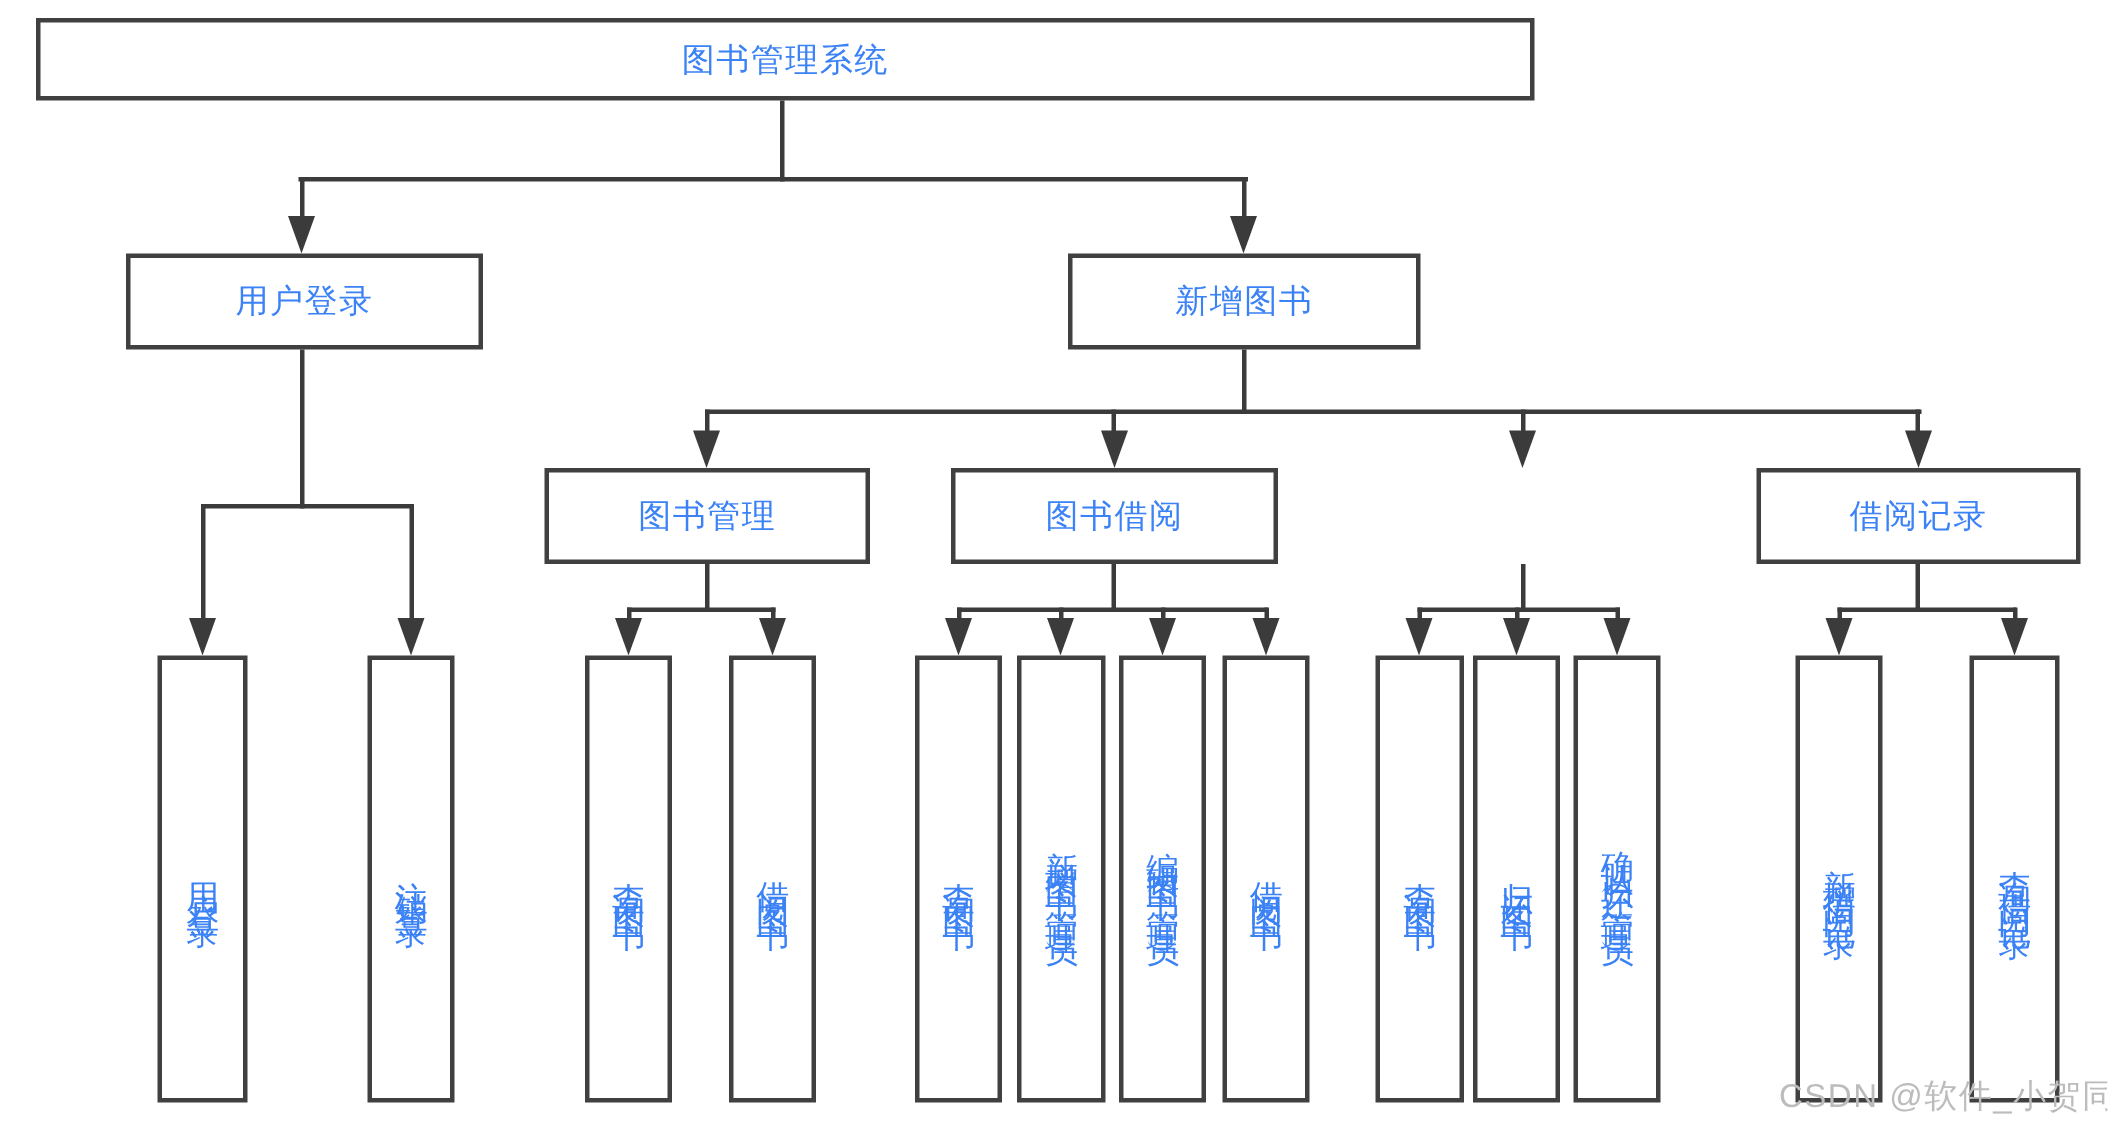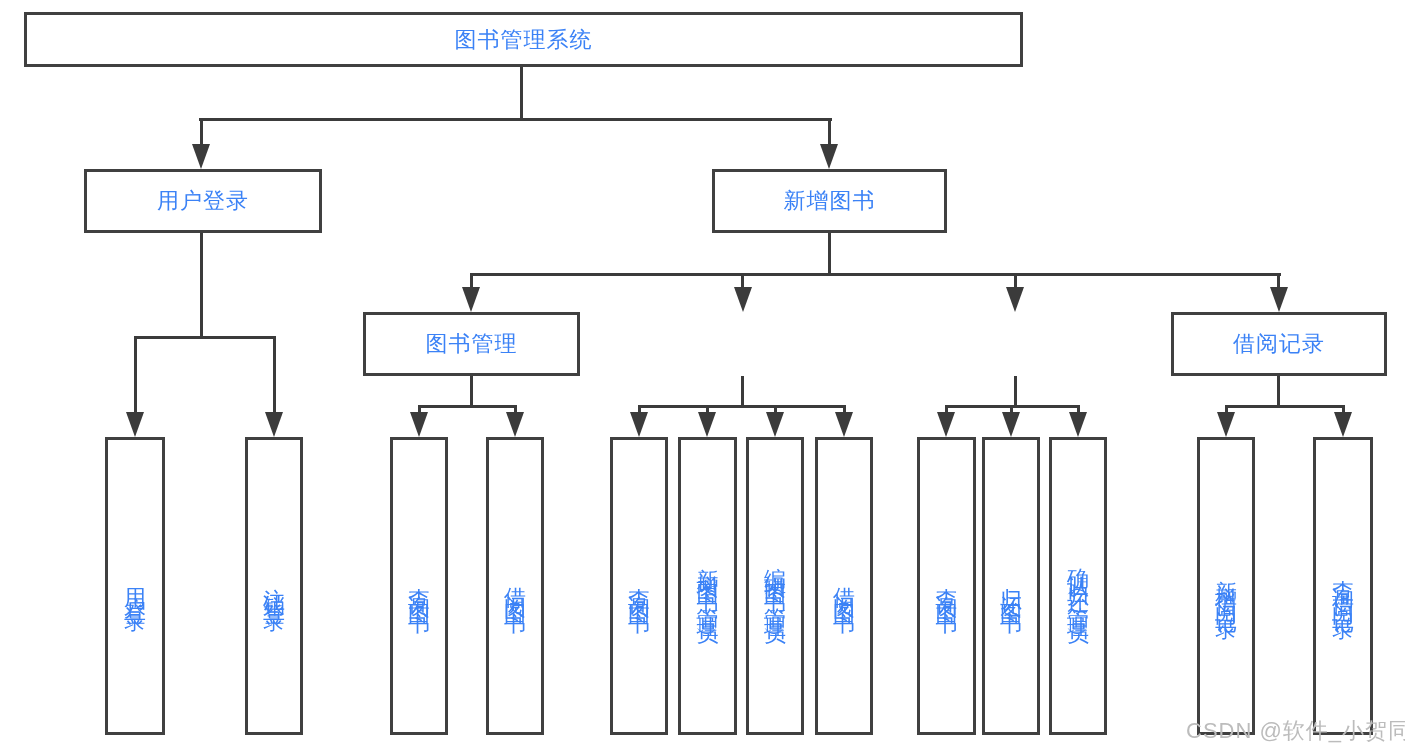--- a/index.html
+++ b/index.html
@@ -60,20 +60,21 @@
   <div class="vline" style="left:470px; top:273px; height:16px;"></div>
   <div class="arrow" style="left:462px; top:287px;"></div>
   <div class="vline" style="left:741px; top:273px; height:16px;"></div>
   <div class="arrow" style="left:734px; top:287px;"></div>
   <div class="vline" style="left:1014px; top:273px; height:16px;"></div>
   <div class="arrow" style="left:1006px; top:287px;"></div>
   <div class="vline" style="left:1277px; top:273px; height:16px;"></div>
   <div class="arrow" style="left:1270px; top:287px;"></div>
 
   <div class="box hbox" style="left:363px; top:312px; width:217px; height:64px;">图书管理</div>
+  <div class="box hbox" style="left:634px; top:312px; width:218px; height:64px;">图书借阅</div>
   <div class="box hbox" style="left:1171px; top:312px; width:216px; height:64px;">借阅记录</div>
 
   <div class="vline" style="left:470px; top:376px; height:32px;"></div>
   <div class="hline" style="left:418px; top:405px; width:99px;"></div>
   <div class="vline" style="left:418px; top:405px; height:10px;"></div>
   <div class="arrow" style="left:410px; top:412px;"></div>
   <div class="vline" style="left:514px; top:405px; height:10px;"></div>
   <div class="arrow" style="left:506px; top:412px;"></div>
 
   <div class="vline" style="left:741px; top:376px; height:32px;"></div>

